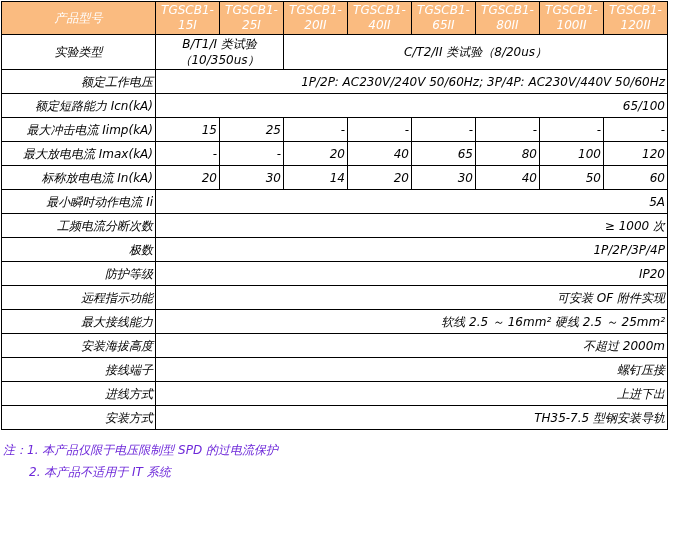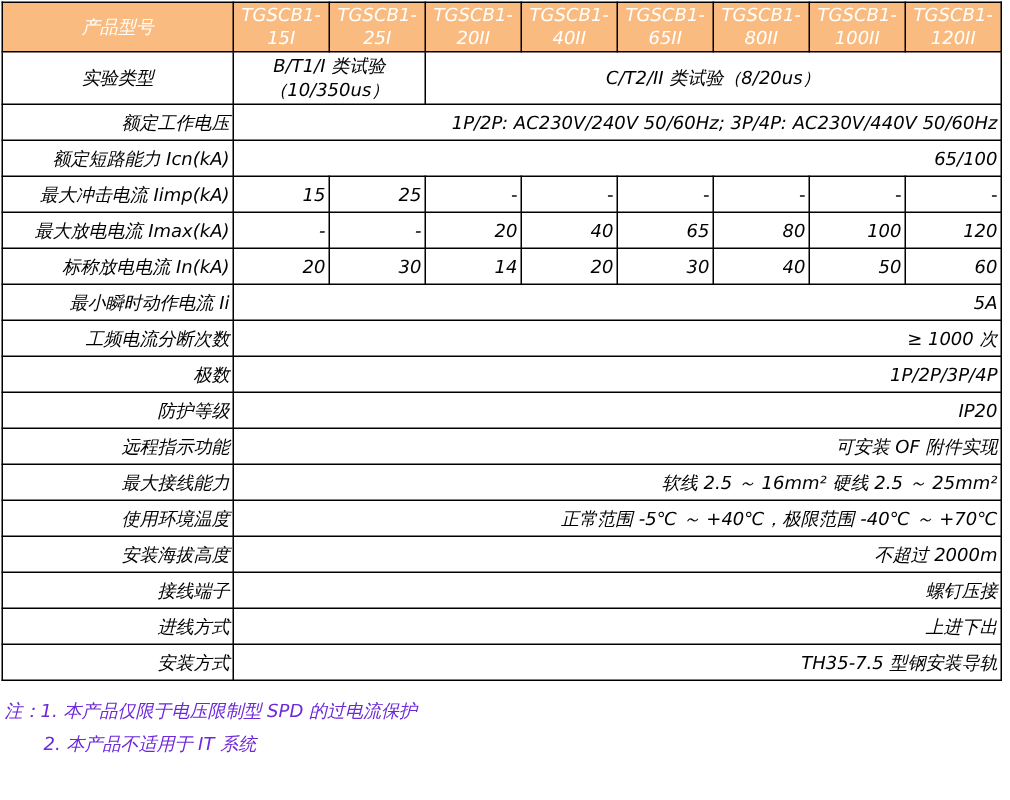--- a/index.html
+++ b/index.html
@@ -150,24 +150,20 @@
       <tr class="std">
         <td>远程指示功能</td>
         <td colspan="8">可安装 OF 附件实现</td>
       </tr>
 
       <tr class="std">
         <td>最大接线能力</td>
         <td colspan="8">软线 2.5 ～ 16mm²  硬线 2.5 ～ 25mm²</td>
       </tr>
 
-      <tr class="std">
-        <td>使用环境温度</td>
-        <td colspan="8">正常范围 -5℃ ～ +40℃，极限范围 -40℃ ～ +70℃</td>
-      </tr>
 
       <tr class="std">
         <td>安装海拔高度</td>
         <td colspan="8">不超过 2000m</td>
       </tr>
 
       <tr class="std">
         <td>接线端子</td>
         <td colspan="8">螺钉压接</td>
       </tr>

